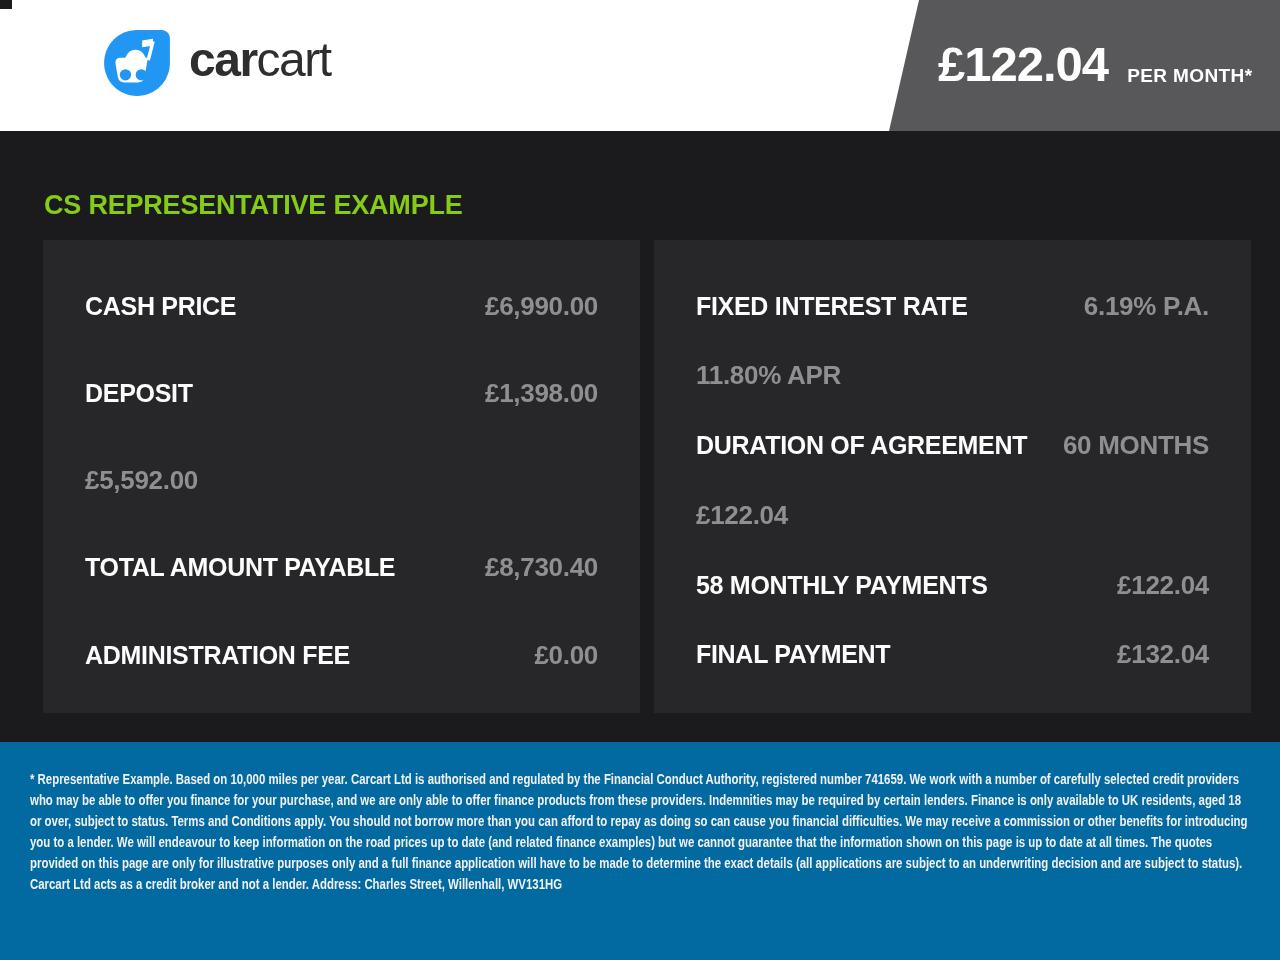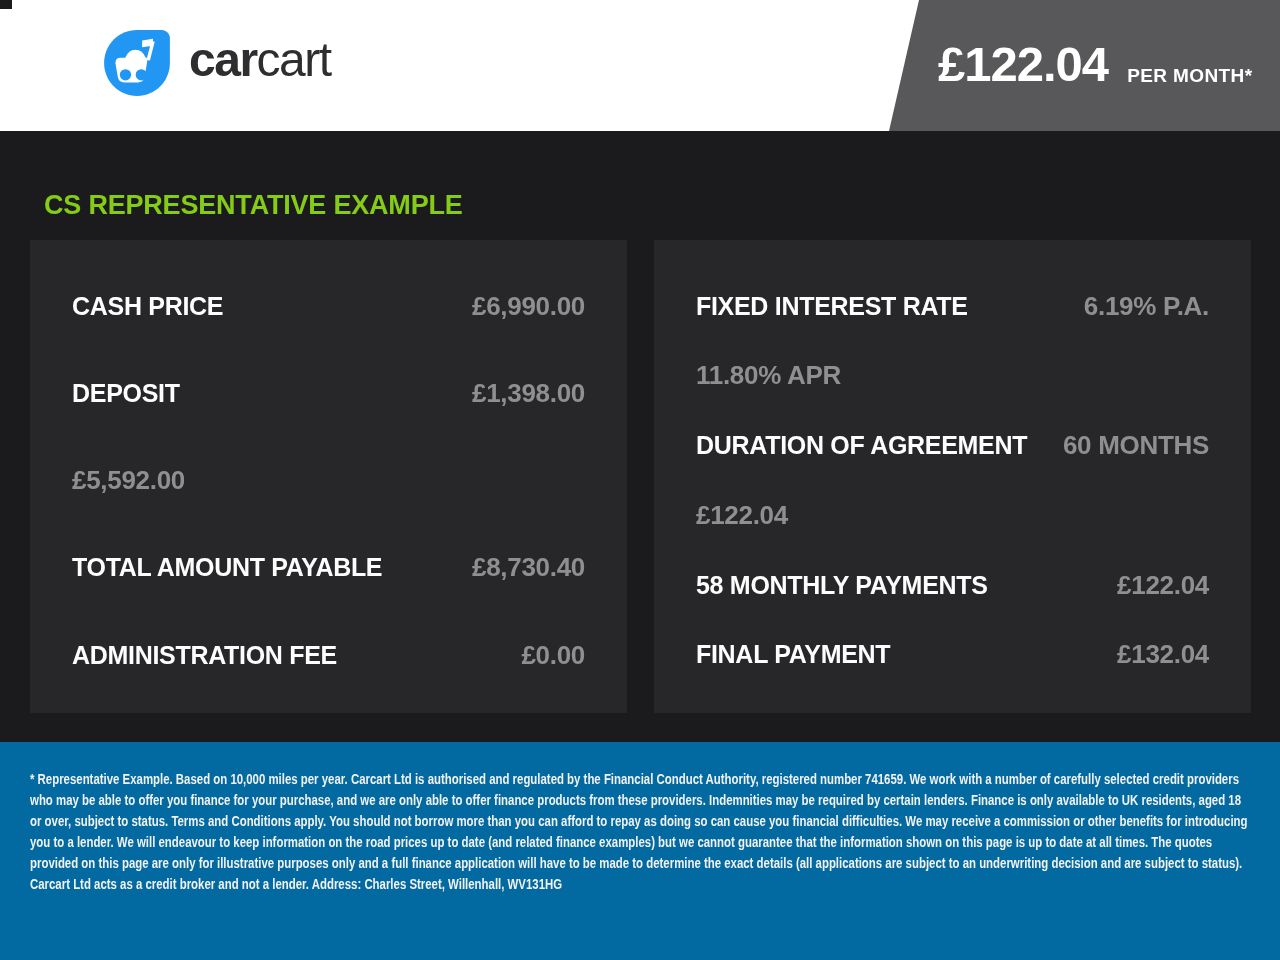--- a/index.html
+++ b/index.html
@@ -27,21 +27,21 @@
   .page-title{
     position:absolute;left:30px;top:176px;margin:14px;
     font-size:27px;font-weight:700;color:#84cc16;letter-spacing:-.2px;
   }
   
   .panel{
     position:absolute;top:240px;width:597px;height:473px;background:#272729;
     box-sizing:border-box;padding:48px 42px 40px 42px;
     display:flex;flex-direction:column;justify-content:space-between;
   }
-  .panel.left{left:30px;}
+  .panel.left{left:43px;}
   .panel.right{left:654px;}
   .row{display:flex;justify-content:space-between;align-items:center;height:36px;}
   .lbl{font-size:25px;font-weight:700;color:#fdfdfd;letter-spacing:-.3px;white-space:nowrap;}
   .val{font-size:26px;font-weight:700;color:#8f8f91;letter-spacing:-.3px;white-space:nowrap;text-align:right;}
   
   .footer{position:absolute;top:742px;left:0;width:1280px;height:218px;background:#0369a1;}
   .disclaimer{
     position:absolute;left:30px;top:27px;width:1500px;margin:0;
     font-size:14px;font-weight:700;color:#f2f2f2;line-height:21px;letter-spacing:0;
     transform:scaleX(0.815);transform-origin:0 0;

